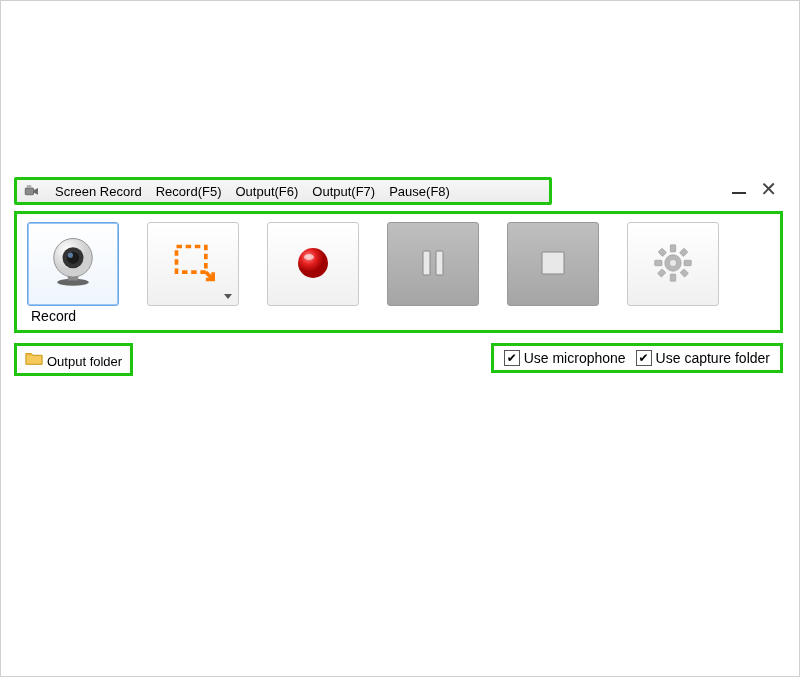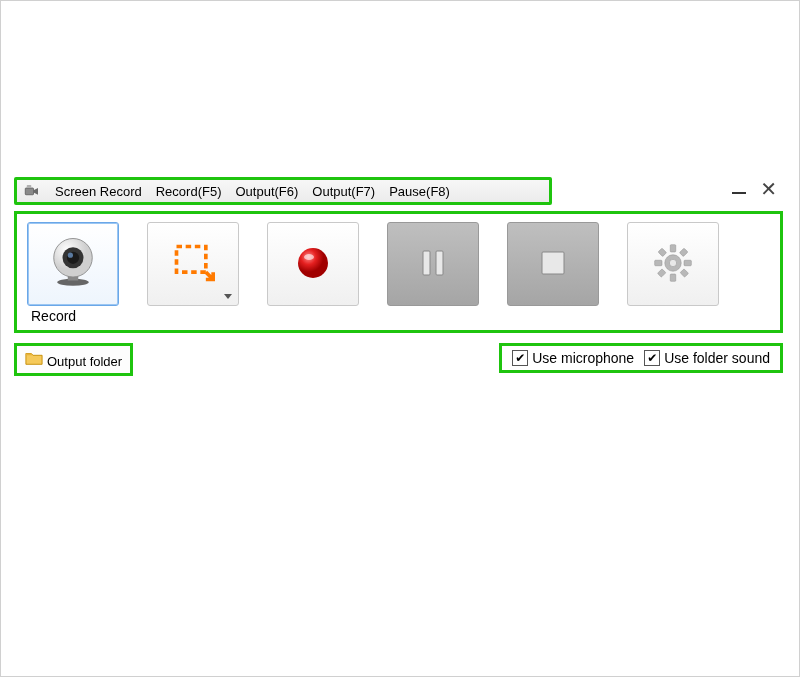--- a/index.html
+++ b/index.html
@@ -274,18 +274,18 @@
       </span>
       <span>Output folder</span>
     </div>
     <div class="checkbox-group">
       <label>
         <span class="checkbox-box">✔</span>
         <span>Use microphone</span>
       </label>
       <label>
         <span class="checkbox-box">✔</span>
-        <span>Use folder sound</span>
+        <span>Use capture folder</span>
       </label>
     </div>
   </div>
 
 </div>
 
 </body></html>

